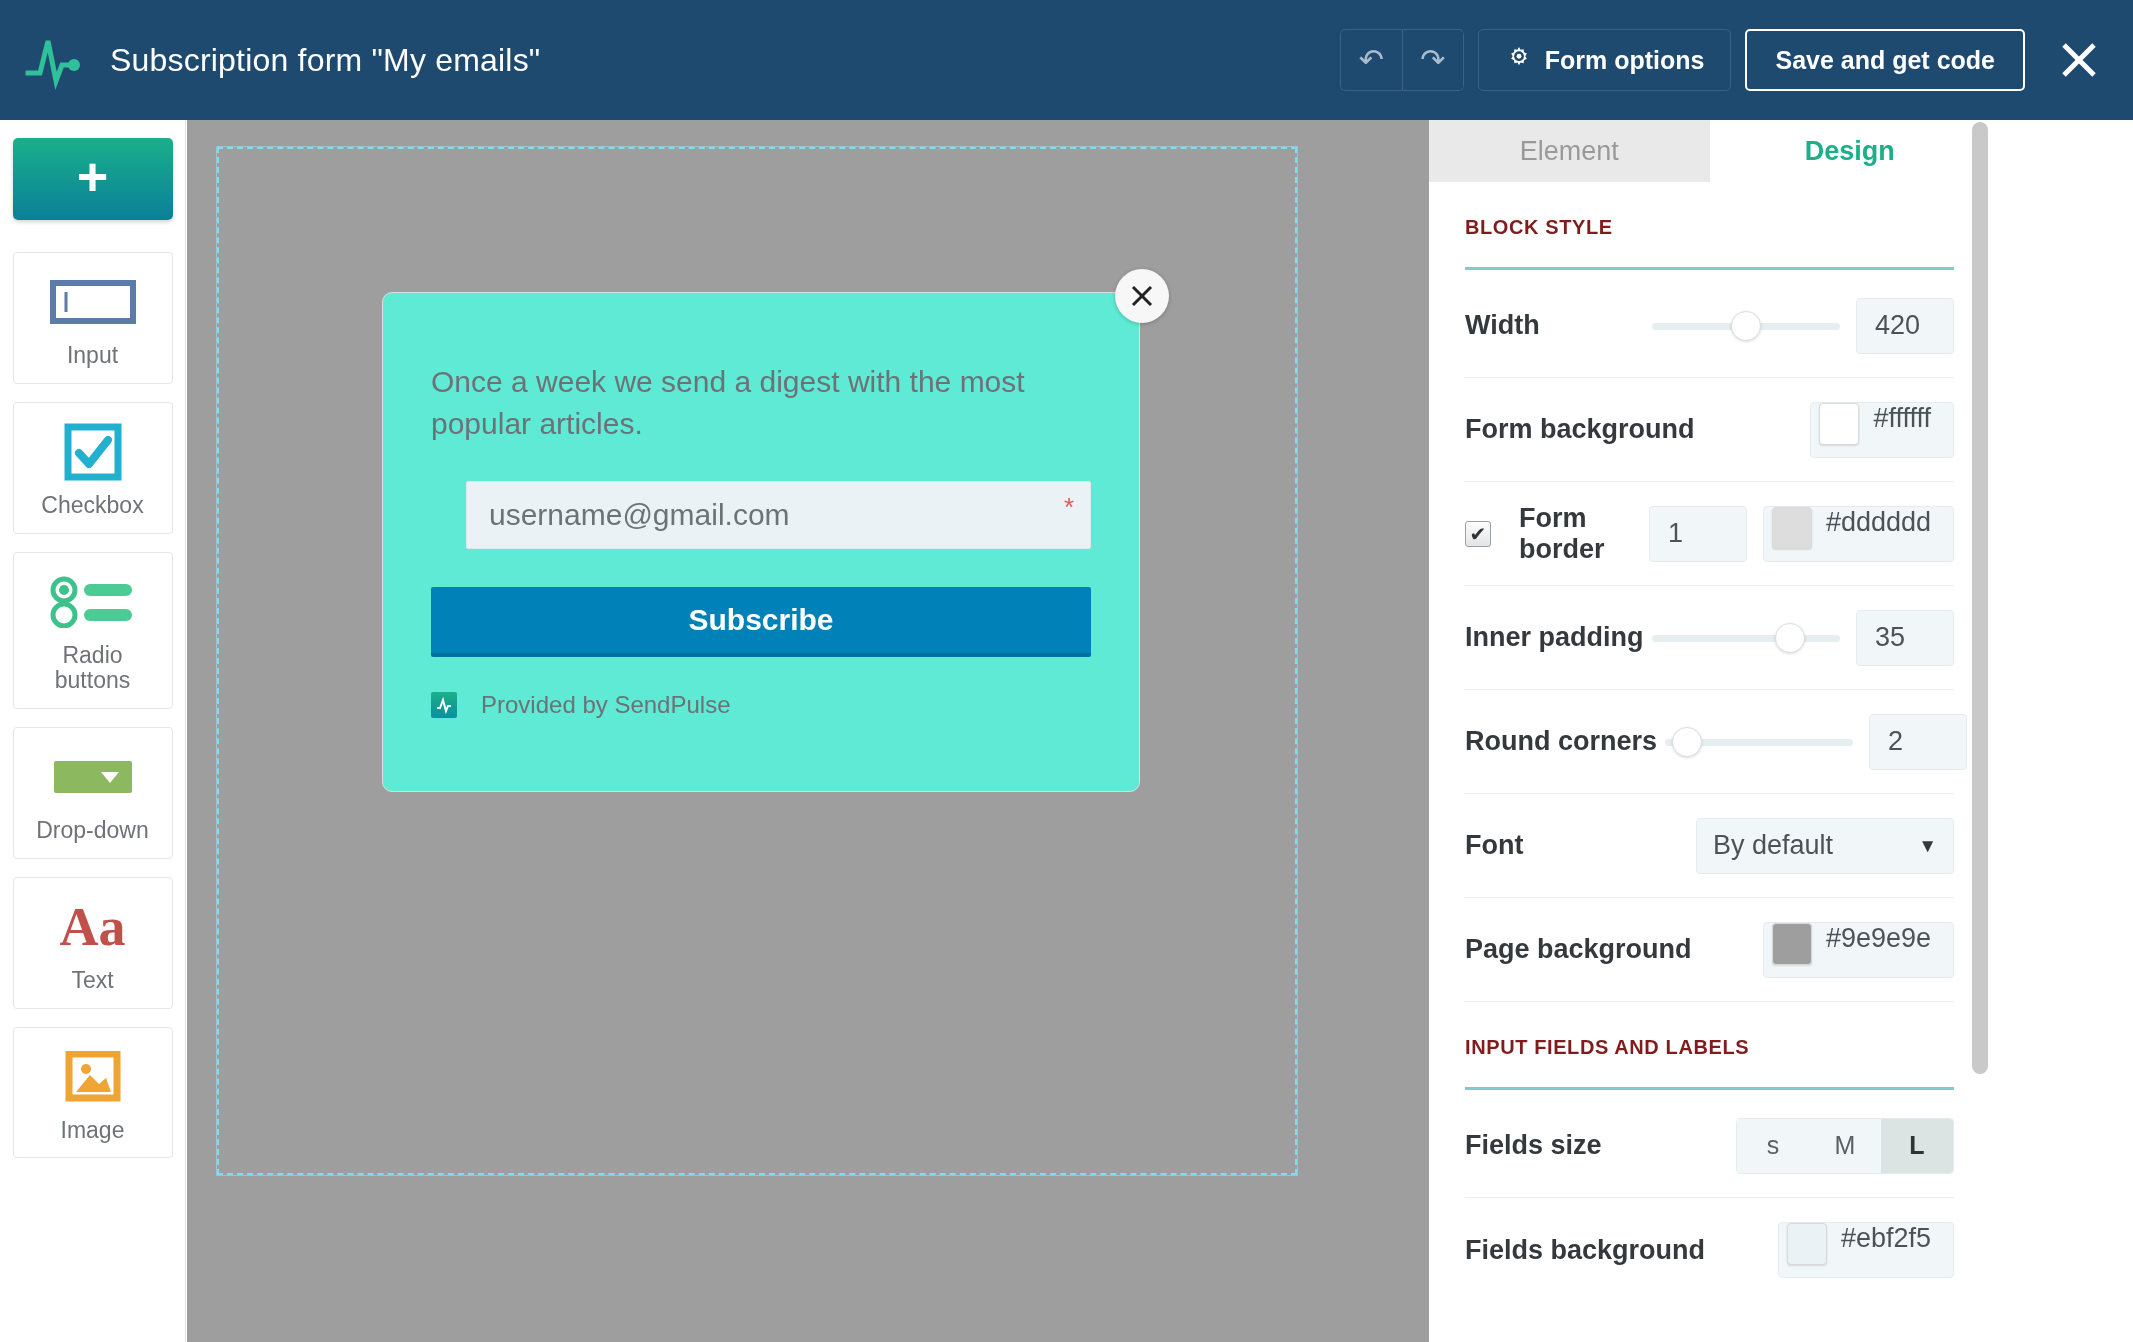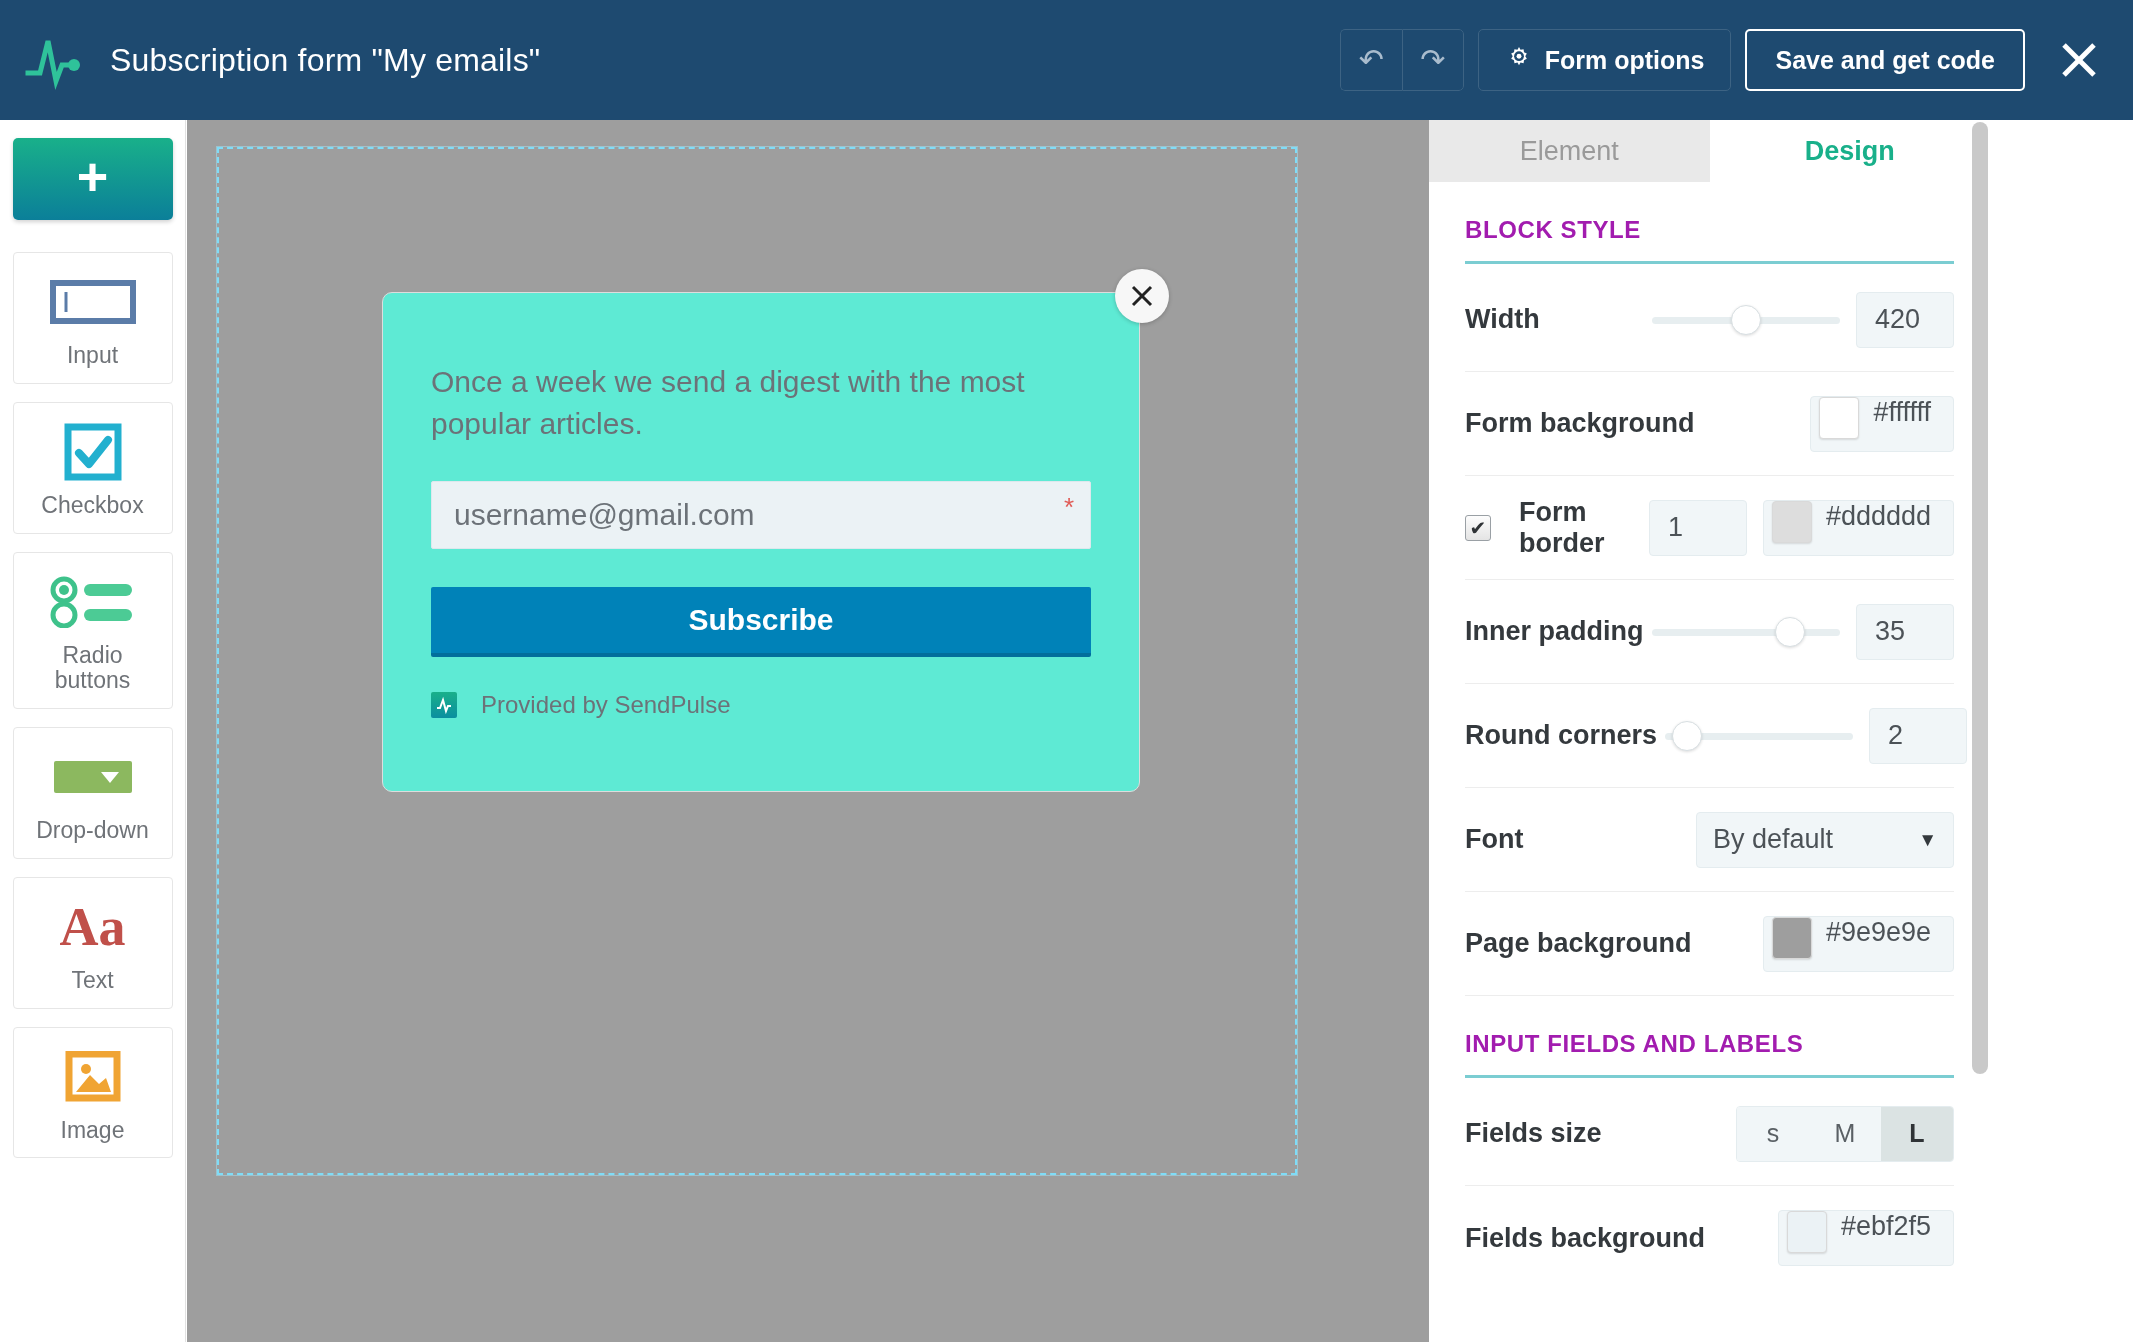--- a/index.html
+++ b/index.html
@@ -158,20 +158,21 @@
   }
   #email-field-wrap {
     position: relative;
     background: #ebf2f5;
     border: 1px solid #dde8ed;
     border-radius: 2px;
     height: 68px;
     display: flex; align-items: center;
     padding: 16px 22px;
     margin-bottom: 38px;
+    margin-left: 35px;
   }
   #email-placeholder { font-size: 30px; color: #6c7278; }
   #required-asterisk {
     position: absolute; right: 16px; top: 10px;
     color: #e05b56; font-size: 26px;
   }
   #subscribe-btn {
     width: 100%; height: 70px;
     background: #0082b8;
     border: none; border-bottom: 4px solid #026e9c;
@@ -207,24 +208,24 @@
     cursor: pointer;
   }
   #tab-element {
     background: #e9e9e9; color: #9a9a9a;
   }
   #tab-design {
     background: #ffffff; color: #19b08a; font-weight: bold;
   }
   #panel-body { padding: 0 36px 0 36px; }
   .section-title {
-    color: #a21caf; font-size: 24px; font-weight: bold;
+    color: #7f1d1d; font-size: 20px; font-weight: bold;
     letter-spacing: 0.6px;
     padding-top: 34px;
-    padding-bottom: 17px;
+    padding-bottom: 28px;
   }
   .section-rule { height: 3px; background: #7bcdd2; margin-bottom: 4px; }
   .prop-row {
     display: flex; align-items: center;
     min-height: 104px;
     border-bottom: 1px solid #ededed;
     gap: 8px;
   }
   .prop-row:last-child { border-bottom: none; }
   .prop-label {

